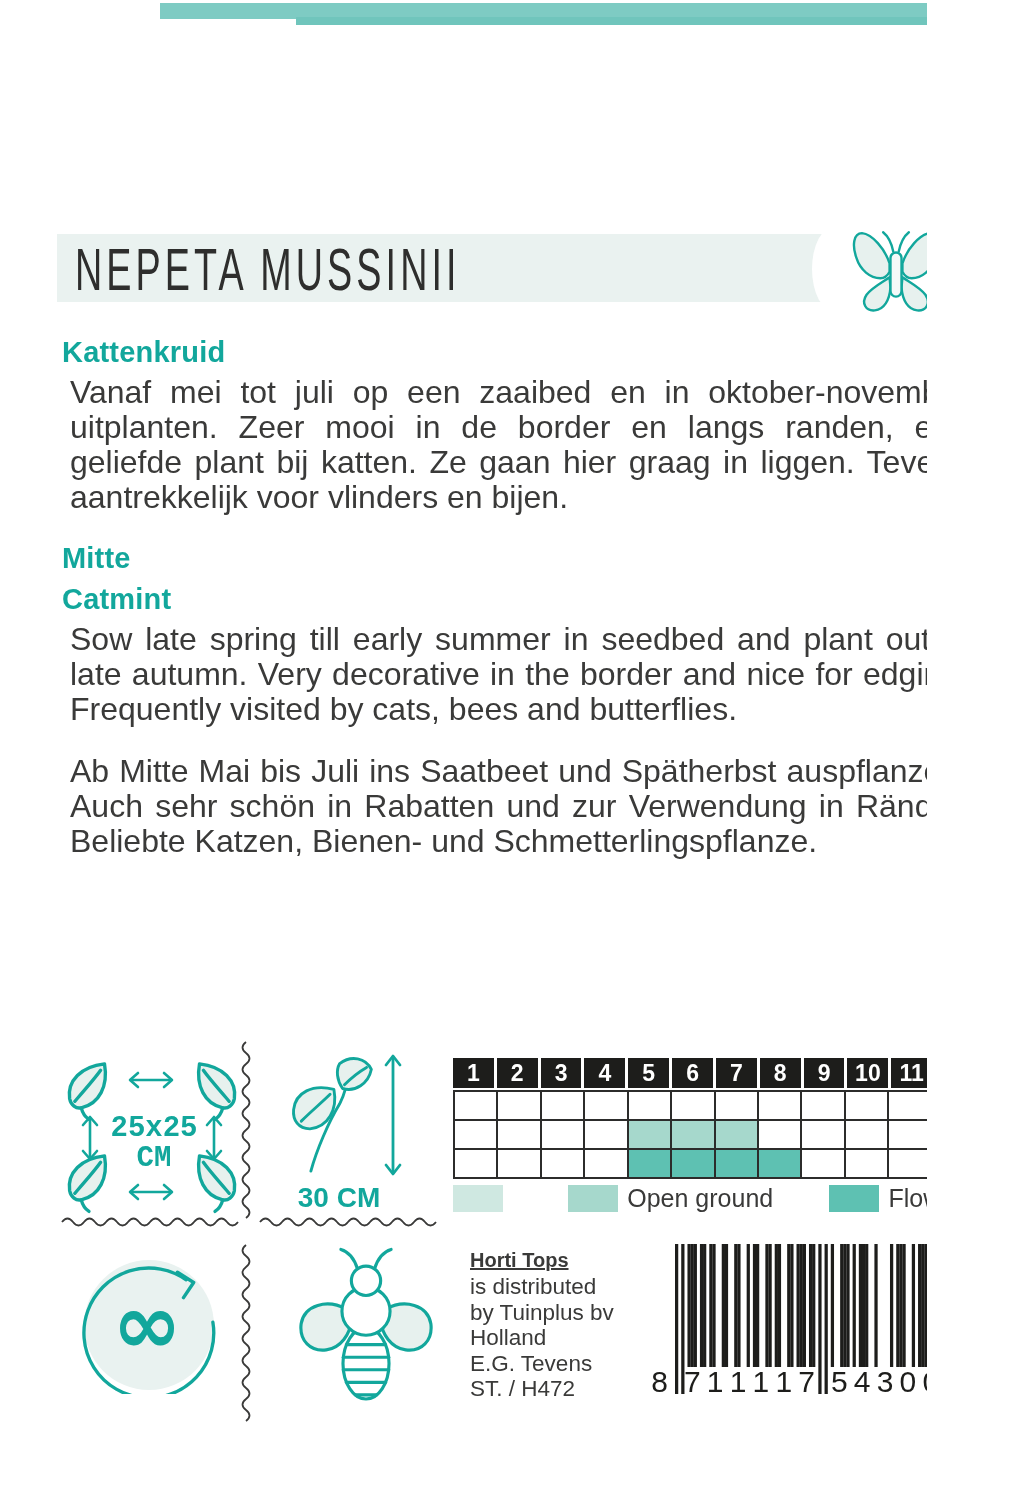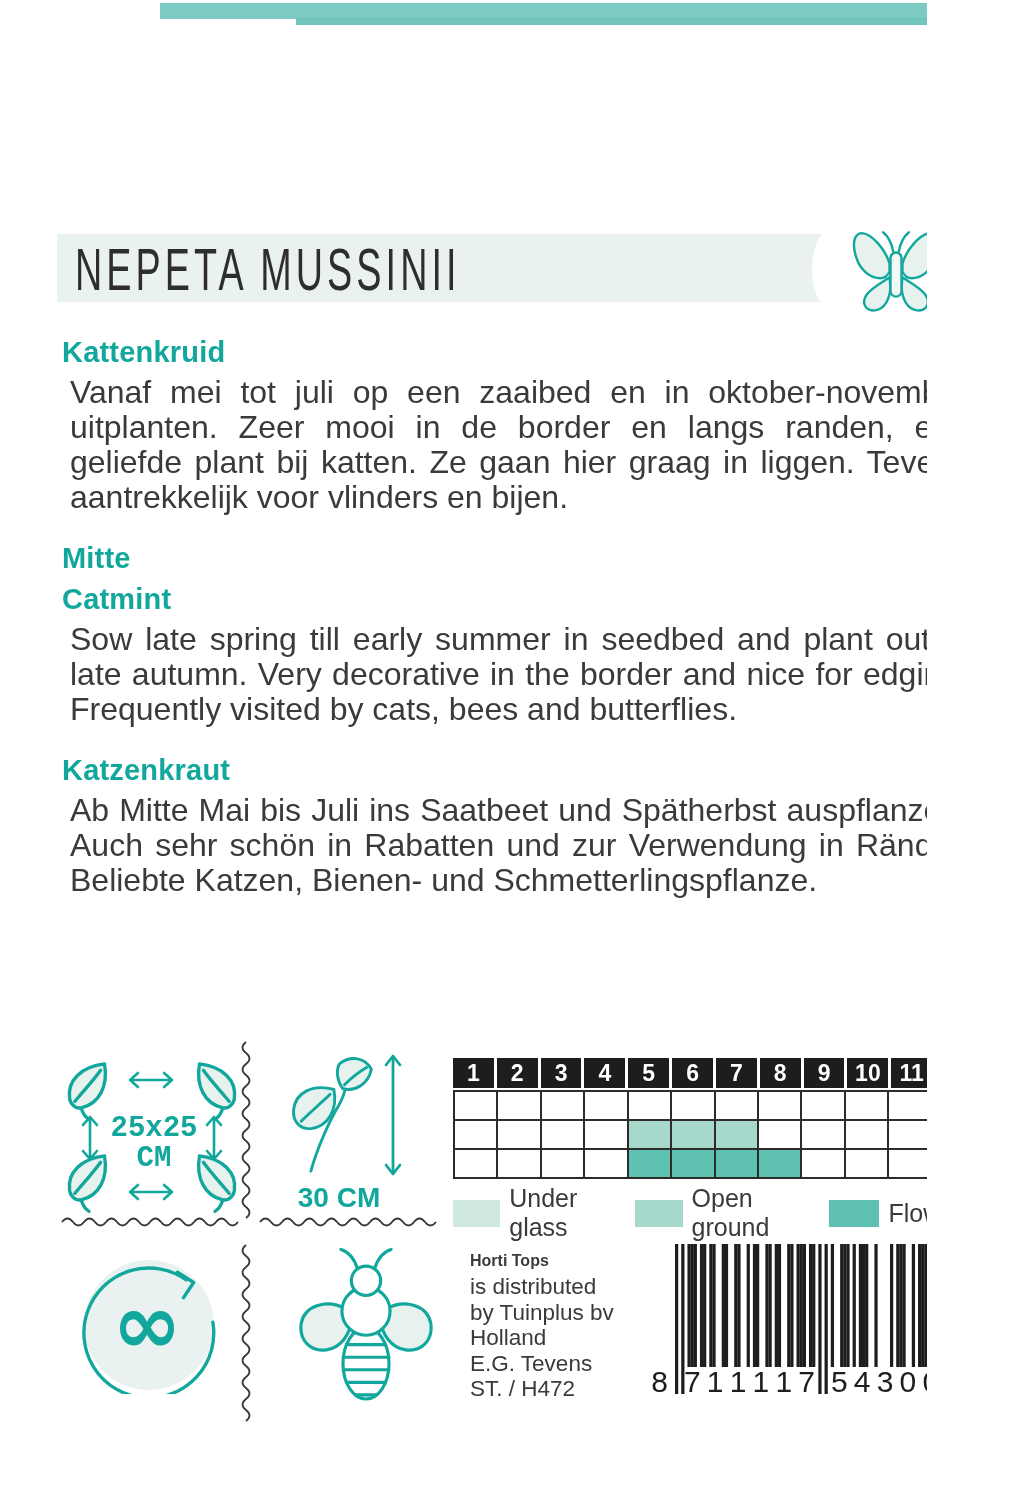--- a/index.html
+++ b/index.html
@@ -46,21 +46,21 @@
          display:flex;align-items:center;justify-content:center;}
   .cal-grid{display:grid;grid-template-columns:repeat(12,1fr);border-top:2px solid #2c2c2b;border-left:2px solid #2c2c2b;}
   .ccell{height:29px;border-right:2px solid #2c2c2b;border-bottom:2px solid #2c2c2b;background:#ffffff;}
   .legend{left:453px;top:1184px;width:523px;display:flex;justify-content:space-between;}
   .legend-item{display:flex;align-items:center;}
   .legend-swatch{width:50px;height:27px;margin-right:9px;}
   .legend-label{font-size:25px;color:var(--ink);}
 
   
   .dist{left:470px;top:1247px;width:185px;font-size:22.5px;line-height:25.5px;}
-  .dist .dist-name{font-size:16px;font-weight:bold;line-height:27px;}
+  .dist .dist-name{font-size:20px;font-weight:bold;line-height:27px;text-decoration:underline;}
 
   
   .barcode{left:638px;top:1244px;width:340px;height:160px;}
   .barcode svg{position:absolute;left:37px;top:0;}
   .barcode svg rect{fill:var(--black);}
   .bc-digits{position:absolute;top:121px;height:34px;display:flex;justify-content:space-between;
              font-size:30px;color:var(--black);}
   .bc-prefix{position:absolute;left:0;top:121px;width:30px;text-align:right;font-size:30px;color:var(--black);}
 
   .corner-mark{left:943px;top:1452px;width:25px;height:48px;background:var(--black);}
@@ -88,21 +88,20 @@
       <rect x="44" y="28" width="12" height="48" rx="6" fill="#f4f9f8"></rect>
     </g>
   </svg>
 
   <div class="abs content">
     <h2>Kattenkruid</h2>
     <p>Vanaf mei tot juli op een zaaibed en in oktober-november uitplanten. Zeer mooi in de border en langs randen, een geliefde plant bij katten. Ze gaan hier graag in liggen. Tevens aantrekkelijk voor vlinders en bijen.</p>
     <h2>Mitte</h2>
     <h2>Catmint</h2>
     <p>Sow late spring till early summer in seedbed and plant out in late autumn. Very decorative in the border and nice for edging. Frequently visited by cats, bees and butterflies.</p>
-    <h2>Katzenkraut</h2>
     <p>Ab Mitte Mai bis Juli ins Saatbeet und Spätherbst auspflanzen. Auch sehr schön in Rabatten und zur Verwendung in Ränder. Beliebte Katzen, Bienen- und Schmetterlingspflanze.</p>
   </div>
 
   <div class="abs" style="left:60px;top:1056px;width:188px;height:166px;">
     <svg class="abs" style="left:0;top:4px" width="58" height="62" viewBox="0 0 44 48">
       <g class="icon-stroke" stroke-width="2.6">
           <path d="M34,3 C16,5 5,16 7,30 C8,35 12,38 16,37 C30,34 37,20 34,3 Z" fill="#e7f1ee"></path>
           <path d="M11,32 C18,24 26,15 31,8"></path>
           <path d="M16,37 C17,41 19,44 22,46"></path>
         </g>
@@ -245,21 +244,20 @@
         <div class="ccell" style="background: rgb(94, 193, 178);"></div>
         <div class="ccell"></div>
         <div class="ccell"></div>
         <div class="ccell"></div>
         <div class="ccell"></div>
       </div>
   </div>
   <div class="abs legend">
     <div class="legend-item">
       <div class="legend-swatch" style="background: rgb(207, 232, 225);"></div>
-      <div class="legend-label">Under glass</div>
     </div>
     <div class="legend-item">
       <div class="legend-swatch" style="background: rgb(166, 216, 204);"></div>
       <div class="legend-label">Open ground</div>
     </div>
     <div class="legend-item">
       <div class="legend-swatch" style="background: rgb(94, 193, 178);"></div>
       <div class="legend-label">Flowers</div>
     </div>
   </div>

